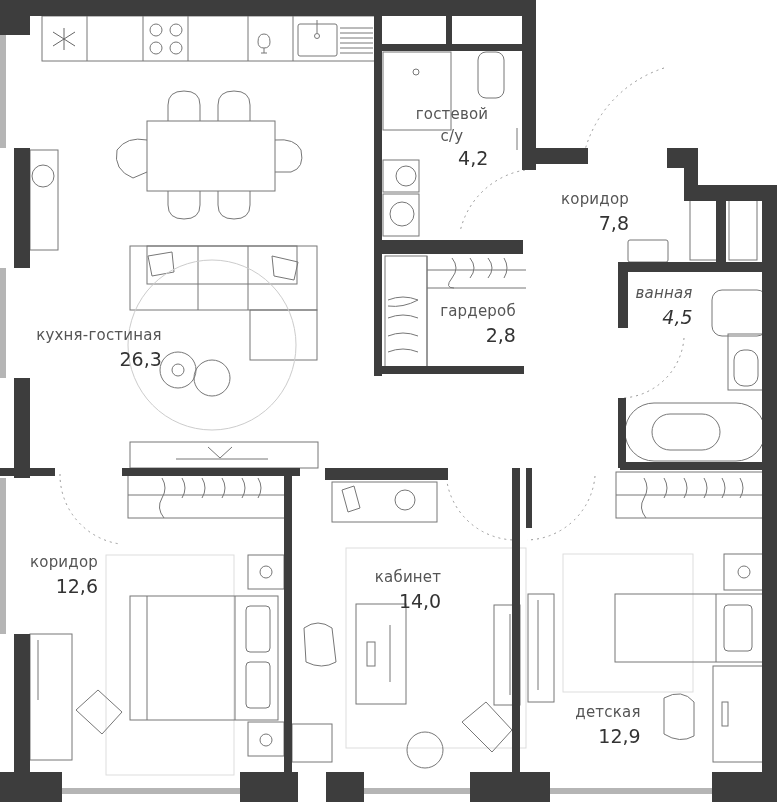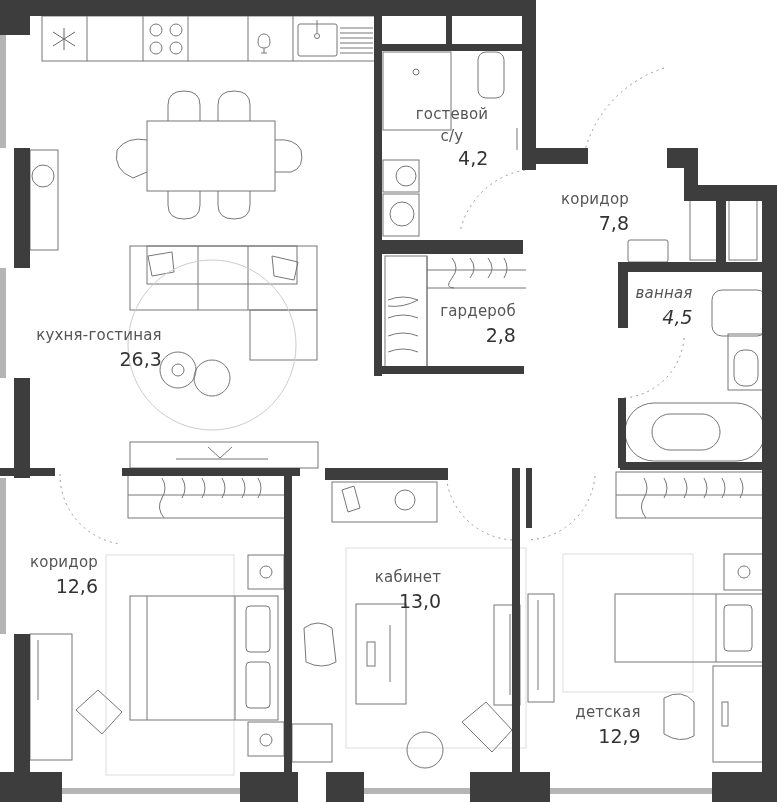--- a/index.html
+++ b/index.html
@@ -249,19 +249,19 @@
   <div class="label" style="left:664px; top:284px;font-style:italic;">
     <div class="room-name">ванная</div>
     <div class="room-area">4,5</div>
   </div>
   <div class="label" style="left:64px; top:553px;">
     <div class="room-name">коридор</div>
     <div class="room-area">12,6</div>
   </div>
   <div class="label" style="left:408px; top:568px;">
     <div class="room-name">кабинет</div>
-    <div class="room-area">13,0</div>
+    <div class="room-area">14,0</div>
   </div>
   <div class="label" style="left:608px; top:703px;">
     <div class="room-name">детская</div>
     <div class="room-area">12,9</div>
   </div>
 </div>
 
 </body></html>

